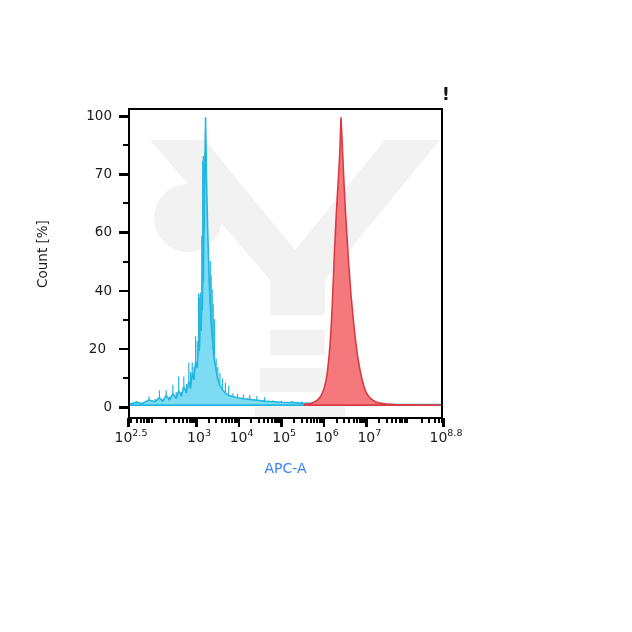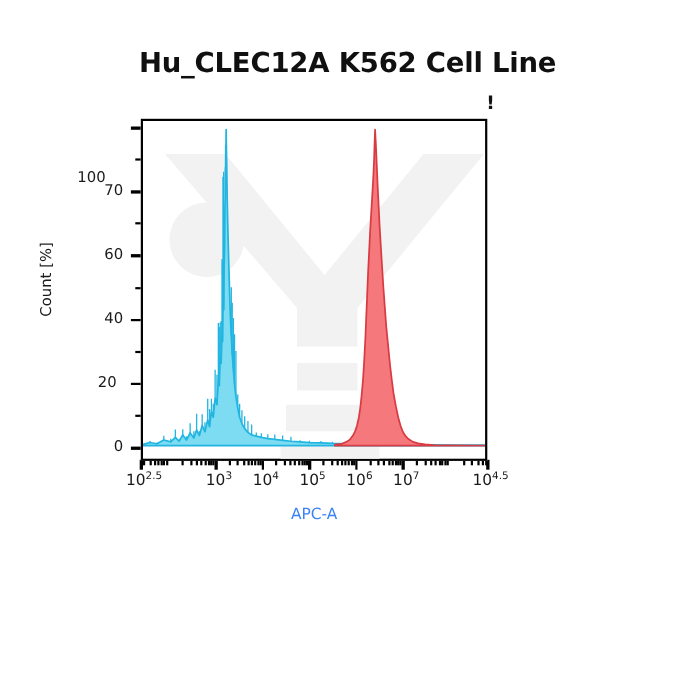--- a/index.html
+++ b/index.html
@@ -182,60 +182,59 @@
     line-height: 23px;
     letter-spacing: -0.15px;
     font-family: "DejaVu Sans", sans-serif;
   }
 </style>
 </head>
 <body>
 
 <div id="figure">
 
-  <div id="chart-title">Hu_CLEC12A K562 Cell Line</div>
 
   <div id="corner-artifact">!</div>
 
   <div id="ylabel">Count [%]</div>
 
   <div id="xlabel">APC-A</div>
 
   <div id="ticks-layer">
       <div class="ytick-major" style="left: 119px; top: 406px;"></div>
       <div class="ytick-label" style="left: 78px; top: 398px;">0</div>
       <div class="ytick-major" style="left: 119px; top: 347.8px;"></div>
       <div class="ytick-label" style="left: 72px; top: 339.8px;">20</div>
       <div class="ytick-major" style="left: 119px; top: 289.6px;"></div>
       <div class="ytick-label" style="left: 78px; top: 281.6px;">40</div>
       <div class="ytick-major" style="left: 119px; top: 231.4px;"></div>
       <div class="ytick-label" style="left: 78px; top: 223.4px;">60</div>
       <div class="ytick-major" style="left: 119px; top: 173.2px;"></div>
       <div class="ytick-label" style="left: 78px; top: 165.2px;">70</div>
       <div class="ytick-major" style="left: 119px; top: 115px;"></div>
-      <div class="ytick-label" style="left: 62px; top: 107px; margin-top: 46px;">100</div>
+      <div class="ytick-label" style="left: 78px; top: 107px;">100</div>
       <div class="ytick-minor" style="left: 123px; top: 376.9px;"></div>
       <div class="ytick-minor" style="left: 123px; top: 318.7px;"></div>
       <div class="ytick-minor" style="left: 123px; top: 260.5px;"></div>
       <div class="ytick-minor" style="left: 123px; top: 202.3px;"></div>
       <div class="ytick-minor" style="left: 123px; top: 144.1px;"></div>
       <div class="xtick-major" style="left: 127px; top: 418px;"></div>
       <div class="xtick-label" style="top: 429px; left: 114.5px;"><span>10</span><sup>2.5</sup></div>
       <div class="xtick-major" style="left: 195.108px; top: 418px;"></div>
       <div class="xtick-label" style="top: 429px; left: 187.108px;"><span>10</span><sup>3</sup></div>
       <div class="xtick-major" style="left: 237.676px; top: 418px;"></div>
       <div class="xtick-label" style="top: 429px; left: 229.676px;"><span>10</span><sup>4</sup></div>
       <div class="xtick-major" style="left: 280.243px; top: 418px;"></div>
       <div class="xtick-label" style="top: 429px; left: 272.243px;"><span>10</span><sup>5</sup></div>
       <div class="xtick-major" style="left: 322.811px; top: 418px;"></div>
       <div class="xtick-label" style="top: 429px; left: 314.811px;"><span>10</span><sup>6</sup></div>
       <div class="xtick-major" style="left: 365.378px; top: 418px;"></div>
       <div class="xtick-label" style="top: 429px; left: 357.378px;"><span>10</span><sup>7</sup></div>
       <div class="xtick-major" style="left: 442px; top: 418px;"></div>
-      <div class="xtick-label" style="top: 429px; left: 429.5px;"><span>10</span><sup>4.5</sup></div>
+      <div class="xtick-label" style="top: 429px; left: 429.5px;"><span>10</span><sup>8.8</sup></div>
       <div class="xtick-minor" style="left: 130.283px; top: 418px;"></div>
       <div class="xtick-minor" style="left: 135.601px; top: 418px;"></div>
       <div class="xtick-minor" style="left: 139.726px; top: 418px;"></div>
       <div class="xtick-minor" style="left: 143.097px; top: 418px;"></div>
       <div class="xtick-minor" style="left: 145.947px; top: 418px;"></div>
       <div class="xtick-minor" style="left: 148.415px; top: 418px;"></div>
       <div class="xtick-minor" style="left: 150.593px; top: 418px;"></div>
       <div class="xtick-minor" style="left: 165.355px; top: 418px;"></div>
       <div class="xtick-minor" style="left: 172.85px; top: 418px;"></div>
       <div class="xtick-minor" style="left: 178.169px; top: 418px;"></div>

